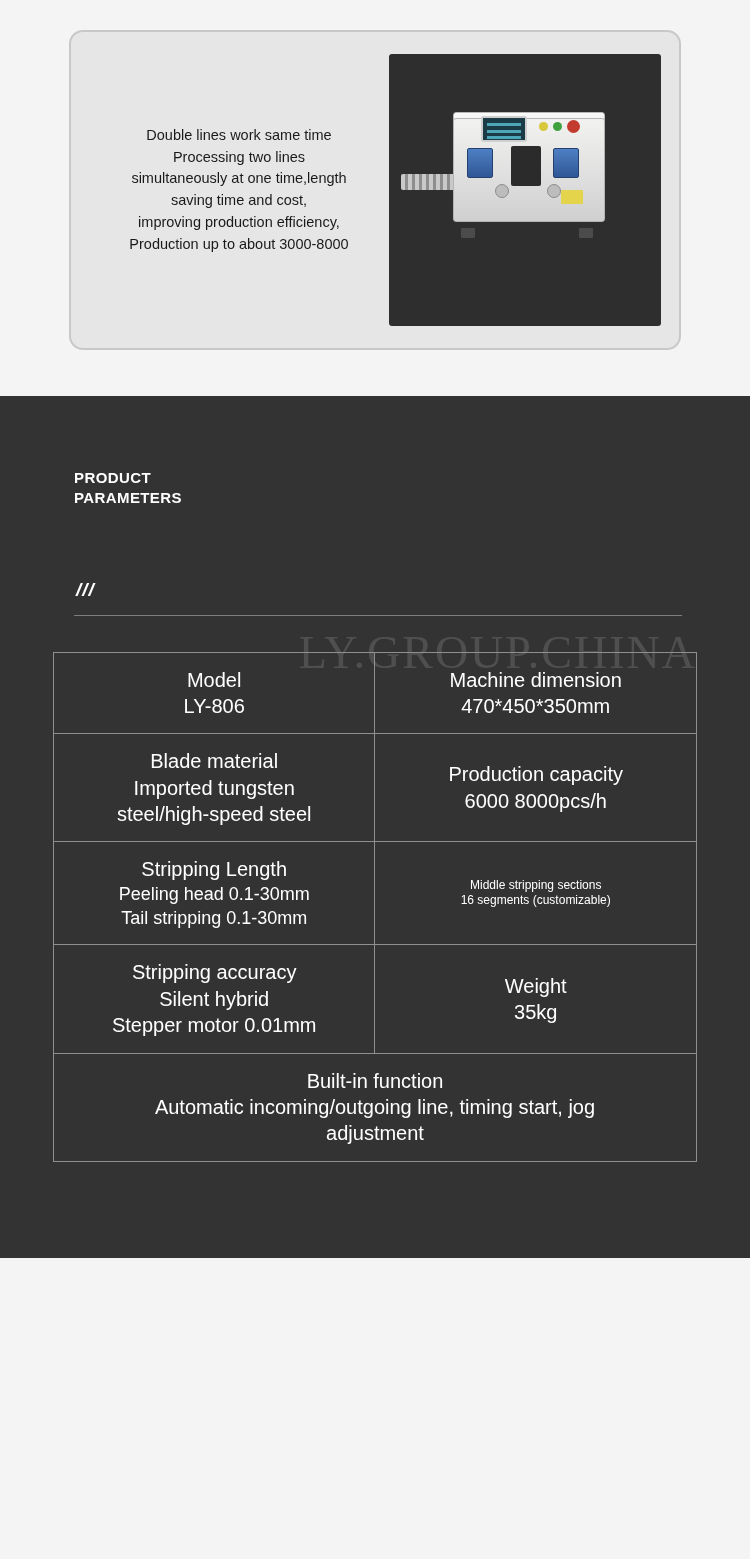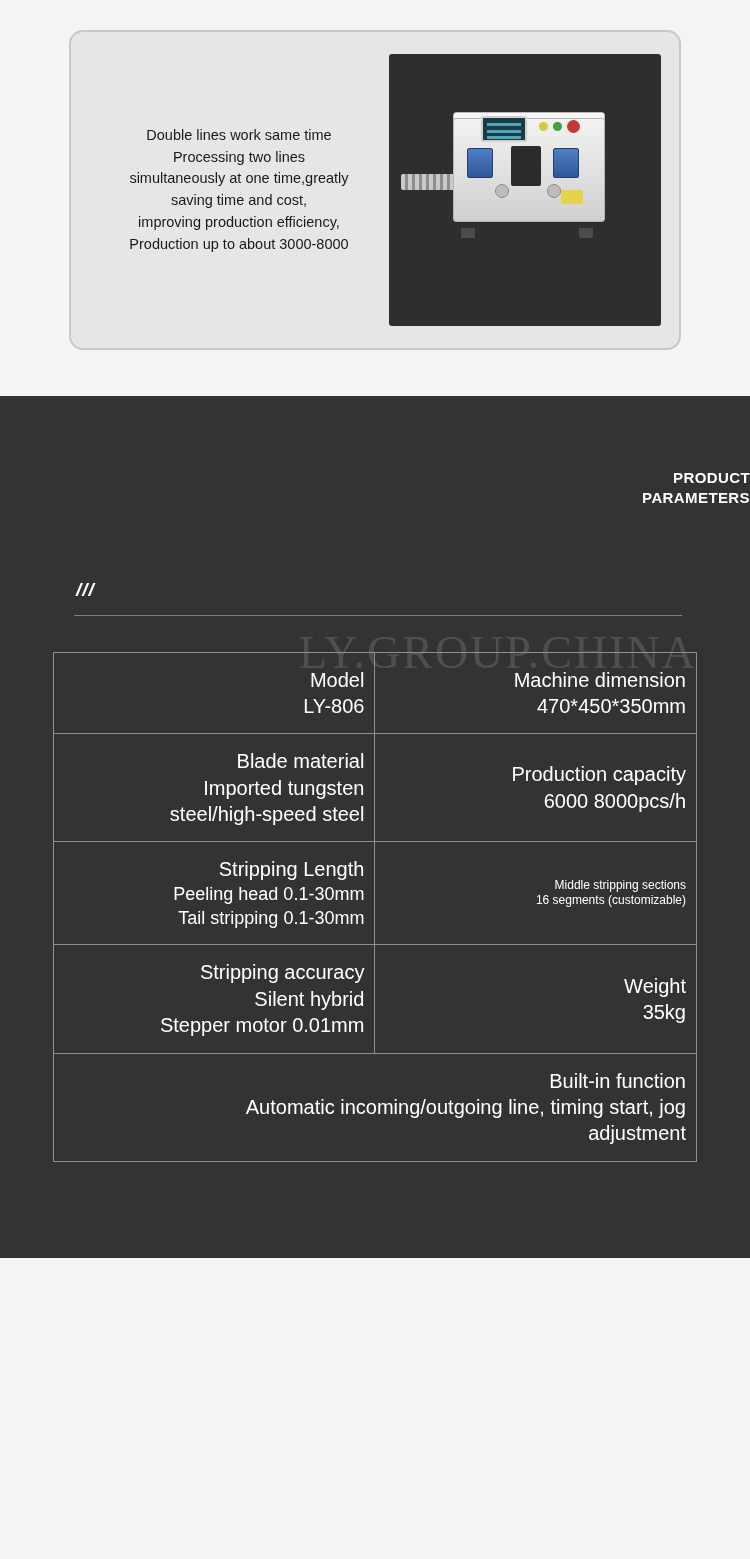--- a/index.html
+++ b/index.html
@@ -180,39 +180,39 @@
   }
   table.spec td {
     border: 1px solid #8f8f8f;
     color: #ffffff;
     text-align: center;
     vertical-align: middle;
     padding: 14px 10px;
     line-height: 1.32;
     font-weight: normal;
   }
-  .cell-line { display: block; text-align: right; }
+  .cell-line { display: block; }
   .s20 { font-size: 20px; }
   .s18 { font-size: 18px; }
   .s16 { font-size: 12px; }
   .gap { display: block; height: 10px; }
   td.col-l { width: 322px; }
   td.col-r { width: 322px; }
   td.full { width: 644px; }
 </style>
 </head>
 <body>
 
 <section class="top-section">
   <div class="feature-card">
 
     <div class="feature-text">
       <p>Double lines work same time</p>
       <p>Processing two lines</p>
-      <p>simultaneously at one time,greatly</p>
+      <p>simultaneously at one time,length</p>
       <p>saving time and cost,</p>
       <p>improving production efficiency,</p>
       <p>Production up to about 3000-8000</p>
     </div>
 
     <div class="feature-image">
       <div class="machine">
         <div class="m-arm"></div>
         <div class="m-top"></div>
         <div class="m-body"></div>

